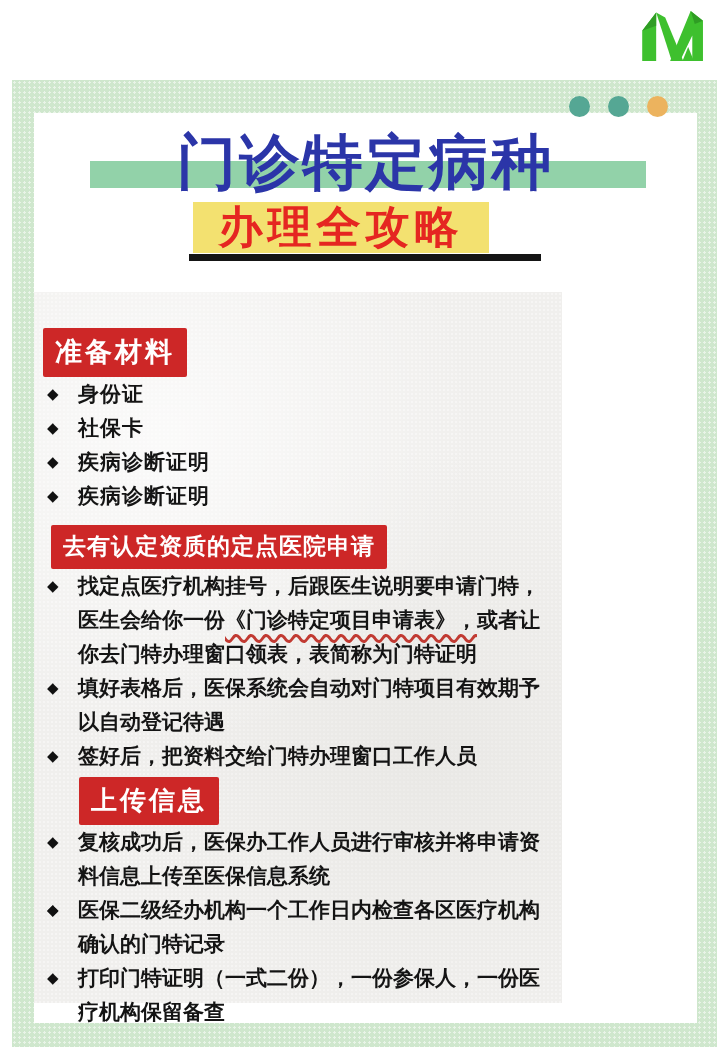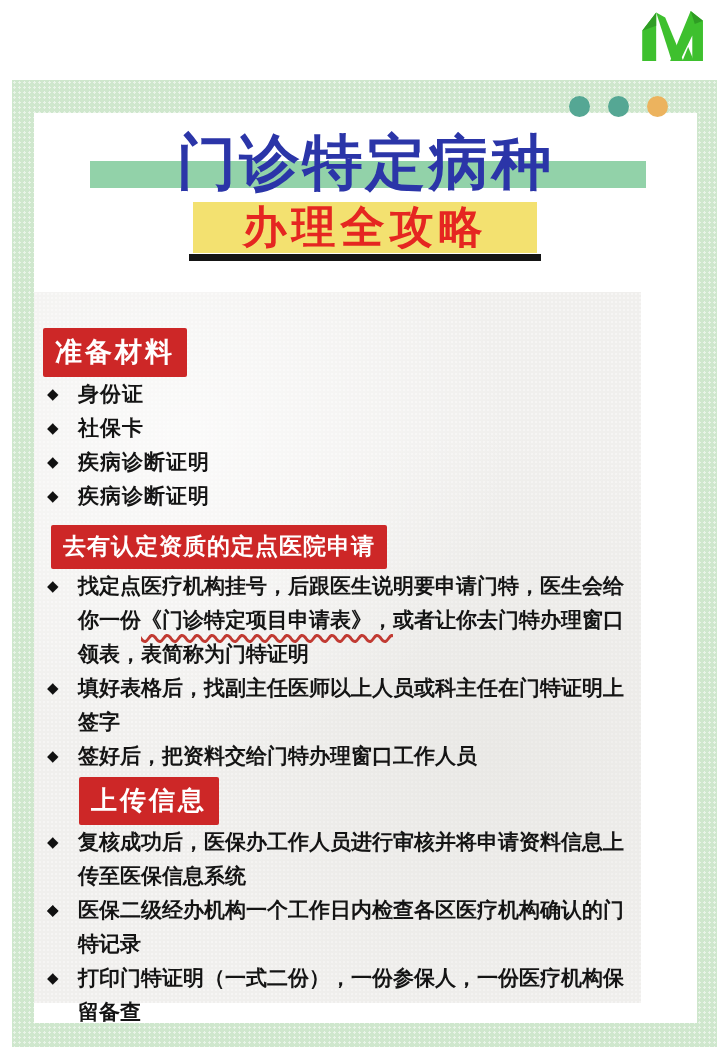--- a/index.html
+++ b/index.html
@@ -33,32 +33,32 @@
     position:absolute;left:56px;top:48px;width:556px;height:27px;
     background:#92d2a9;z-index:0;
   }
   h1.title{
     position:relative;z-index:1;margin:0;padding-top:12px;text-align:center;
     font-size:60px;line-height:1.28;font-weight:800;color:#2b35a8;
     letter-spacing:3px;
   }
   
   .subtitle-box{
-    position:absolute;left:159px;top:89px;width:344px;height:51px;
+    position:absolute;left:159px;top:89px;width:296px;height:51px;
     background:#f3e170;z-index:2;
     display:flex;align-items:center;justify-content:center;
     font-size:44px;font-weight:800;color:#e52621;letter-spacing:5px;
   }
   .subtitle-underline{
     position:absolute;left:155px;top:141px;width:352px;height:7px;
     background:#151515;z-index:2;
   }
   
   .panel{
-    position:absolute;left:0;top:179px;width:607px;height:711px;
+    position:absolute;left:0;top:179px;width:528px;height:711px;
     background-color:#f0efed;
     background-image:
       radial-gradient(circle at 25% 20%, rgba(255,255,255,.7), transparent 45%),
       radial-gradient(circle at 75% 65%, rgba(226,225,221,.5), transparent 50%),
       radial-gradient(rgba(255,255,255,.4) 1px, transparent 1.3px);
     background-size:100% 100%,100% 100%,4px 4px;
   }
   .panel-inner{padding:36px 10px 0 9px;}
   
   .badge{
@@ -151,21 +151,21 @@
 
       
       <div class="badge badge-2">去有认定资质的定点医院申请</div>
       <ul class="items list-2">
         <li>
           <span class="blt">◆</span>
           <span>找定点医疗机构挂号，后跟医生说明要申请门特，医生会给你一份</span><span class="wavy">《门诊特定项目申请表》，</span><span>或者让你去门特办理窗口领表，表简称为门特证明</span>
         </li>
         <li>
           <span class="blt">◆</span>
-          <span>填好表格后，找副主任医师以上人员或科主任在门特证明上签字</span>
+          <span>填好表格后，医保系统会自动对门特项目有效期予以自动登记待遇</span>
         </li>
         <li>
           <span class="blt">◆</span>
           <span>签好后，把资料交给门特办理窗口工作人员</span>
         </li>
       </ul>
 
       
       <div class="badge badge-3">上传信息</div>
       <ul class="items list-3">

